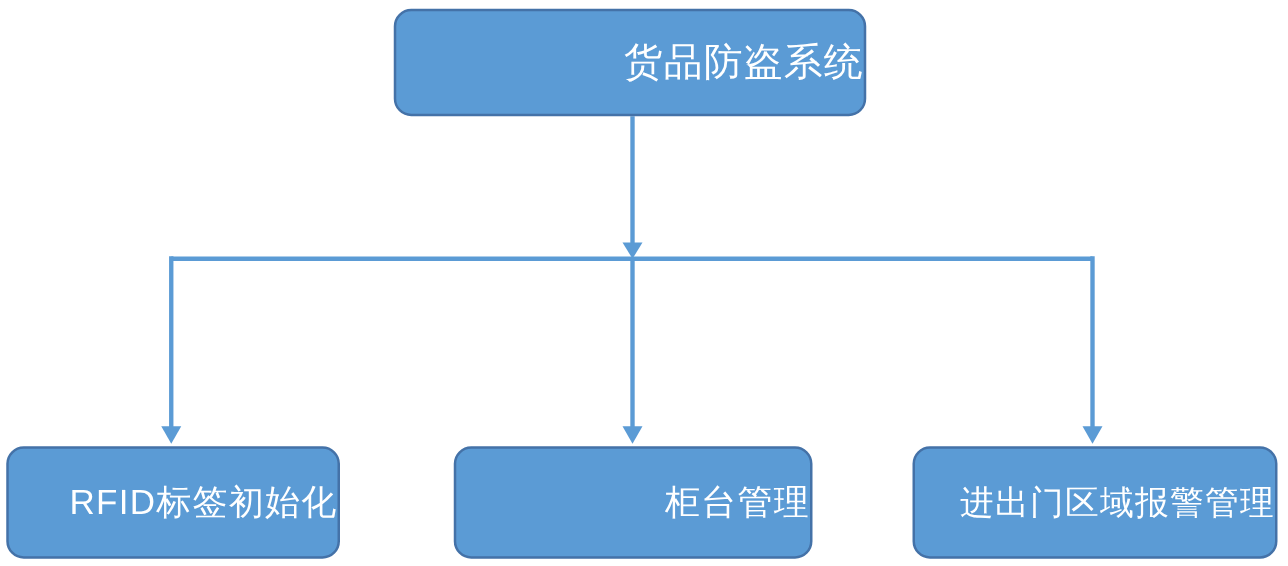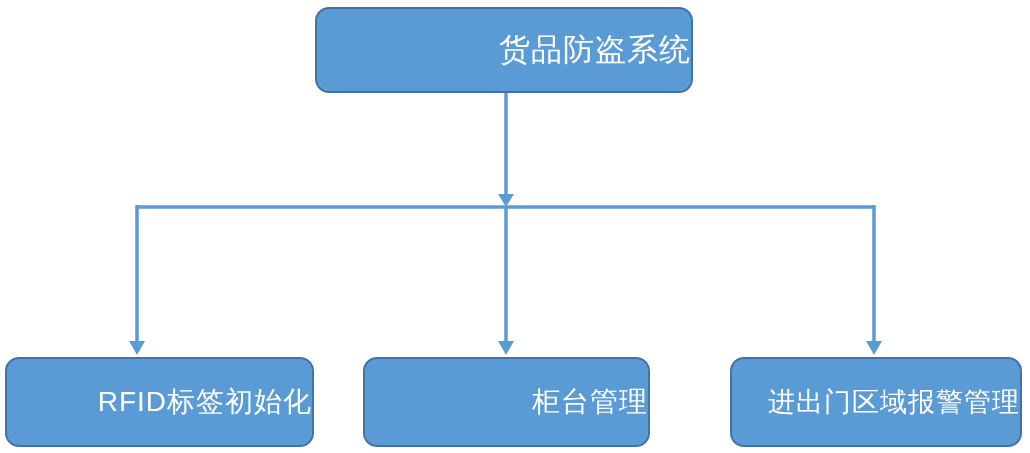--- a/index.html
+++ b/index.html
@@ -43,21 +43,21 @@
     text-align: center;
     letter-spacing: 1px;
   }
   .node-root {
     left: 315px; top: 7px;
     width: 378px; height: 86px;
     font-size: 31px;
   }
   .node-child-0 {
     left: 5px; top: 357px;
-    width: 309px; height: 90px;
+    width: 267px; height: 90px;
     font-size: 28px;
   }
   .node-child-1 {
     left: 363px; top: 357px;
     width: 287px; height: 90px;
     font-size: 28px;
   }
   .node-child-2 {
     left: 730px; top: 357px;
     width: 292px; height: 90px;

